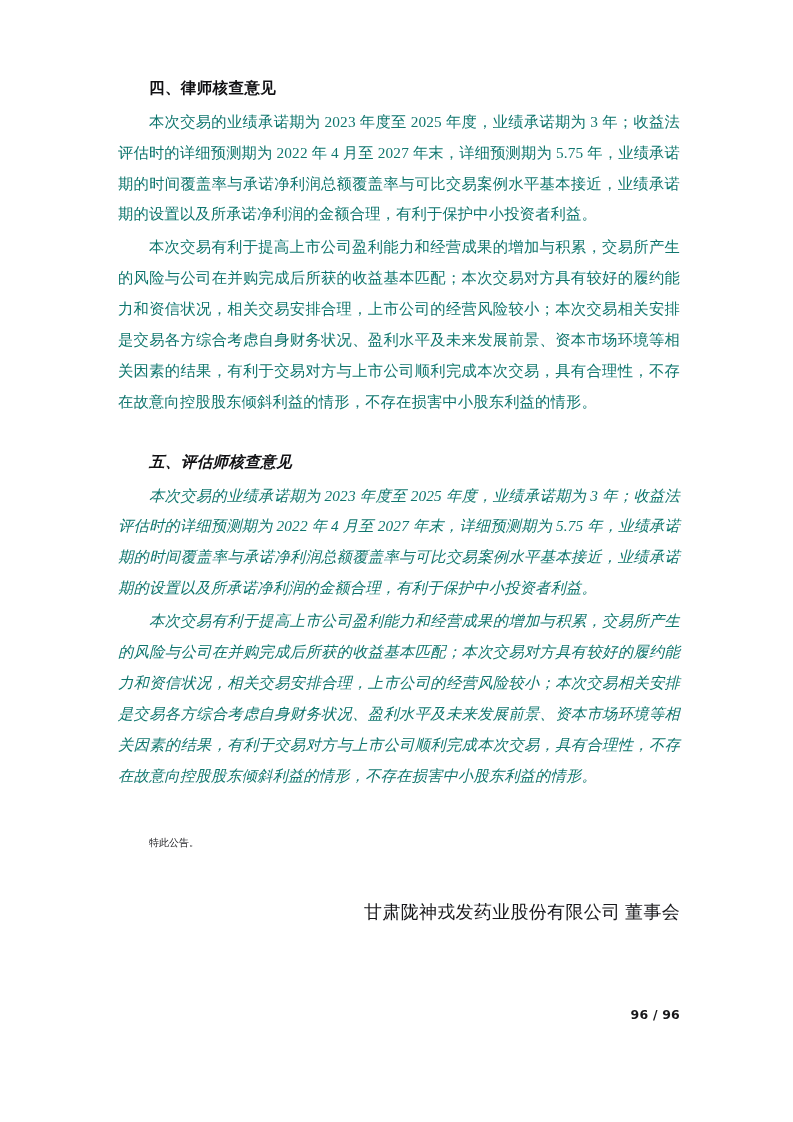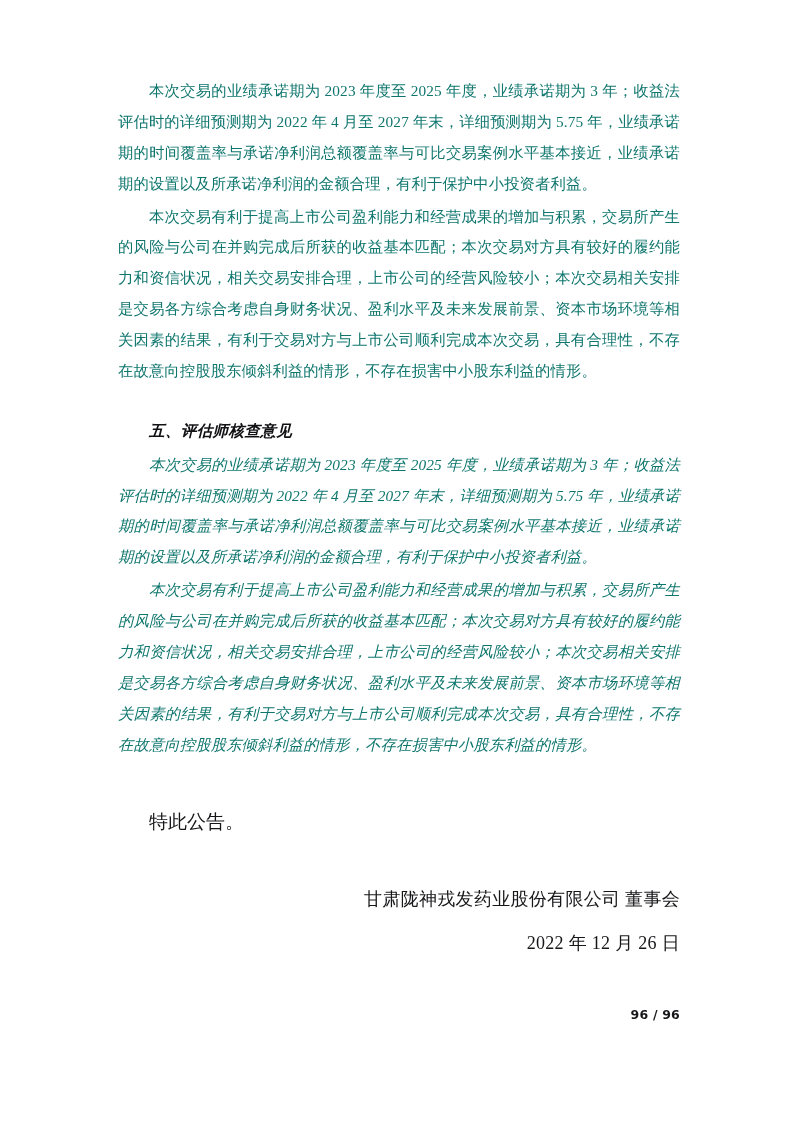--- a/index.html
+++ b/index.html
@@ -53,21 +53,21 @@
     letter-spacing: 0.15px;
     color: #0f766e;
   }
   p.para + p.para {
     margin-top: 2px;
   }
   .closing {
     margin-top: 42px;
   }
   .closing p {
-    font-size: 19px;
+    font-size: 10px;
     line-height: 2.02;
     margin: 0;
     text-indent: 31px;
     color: #17171a;
   }
   .signature {
     margin-top: 40px;
     text-align: right;
     font-size: 18px;
     line-height: 2.1;
@@ -91,35 +91,35 @@
     letter-spacing: 0.2px;
   }
 </style>
 </head>
 <body>
 
 <div class="page">
   <div class="content">
 
     <div class="section">
+      <h2 class="section-title">四、律师核查意见</h2>
       <p class="para">本次交易的业绩承诺期为 2023 年度至 2025 年度，业绩承诺期为 3 年；收益法评估时的详细预测期为 2022 年 4 月至 2027 年末，详细预测期为 5.75 年，业绩承诺期的时间覆盖率与承诺净利润总额覆盖率与可比交易案例水平基本接近，业绩承诺期的设置以及所承诺净利润的金额合理，有利于保护中小投资者利益。</p>
       <p class="para">本次交易有利于提高上市公司盈利能力和经营成果的增加与积累，交易所产生的风险与公司在并购完成后所获的收益基本匹配；本次交易对方具有较好的履约能力和资信状况，相关交易安排合理，上市公司的经营风险较小；本次交易相关安排是交易各方综合考虑自身财务状况、盈利水平及未来发展前景、资本市场环境等相关因素的结果，有利于交易对方与上市公司顺利完成本次交易，具有合理性，不存在故意向控股股东倾斜利益的情形，不存在损害中小股东利益的情形。</p>
     </div>
 
     <div class="section second">
       <h2 class="section-title">五、评估师核查意见</h2>
       <p class="para">本次交易的业绩承诺期为 2023 年度至 2025 年度，业绩承诺期为 3 年；收益法评估时的详细预测期为 2022 年 4 月至 2027 年末，详细预测期为 5.75 年，业绩承诺期的时间覆盖率与承诺净利润总额覆盖率与可比交易案例水平基本接近，业绩承诺期的设置以及所承诺净利润的金额合理，有利于保护中小投资者利益。</p>
       <p class="para">本次交易有利于提高上市公司盈利能力和经营成果的增加与积累，交易所产生的风险与公司在并购完成后所获的收益基本匹配；本次交易对方具有较好的履约能力和资信状况，相关交易安排合理，上市公司的经营风险较小；本次交易相关安排是交易各方综合考虑自身财务状况、盈利水平及未来发展前景、资本市场环境等相关因素的结果，有利于交易对方与上市公司顺利完成本次交易，具有合理性，不存在故意向控股股东倾斜利益的情形，不存在损害中小股东利益的情形。</p>
     </div>
 
     <div class="closing">
       <p>特此公告。</p>
     </div>
 
     <div class="signature">
       <div class="company">甘肃陇神戎发药业股份有限公司 董事会</div>
-      <div class="date">2022 年 12 月 26 日</div>
     </div>
 
   </div>
 
   <div class="page-number">96 / 96</div>
 </div>
 
 </body></html>

